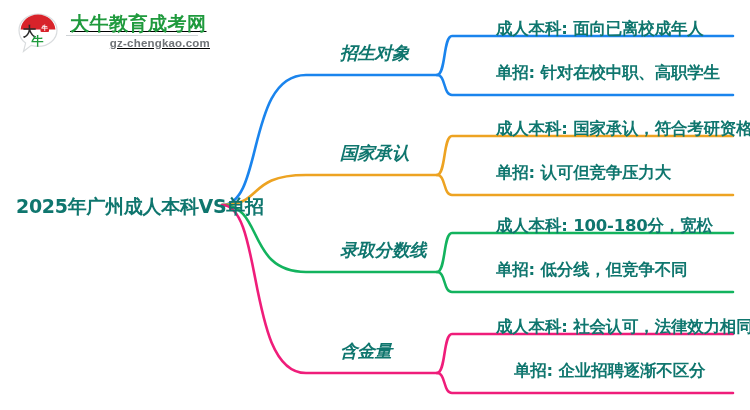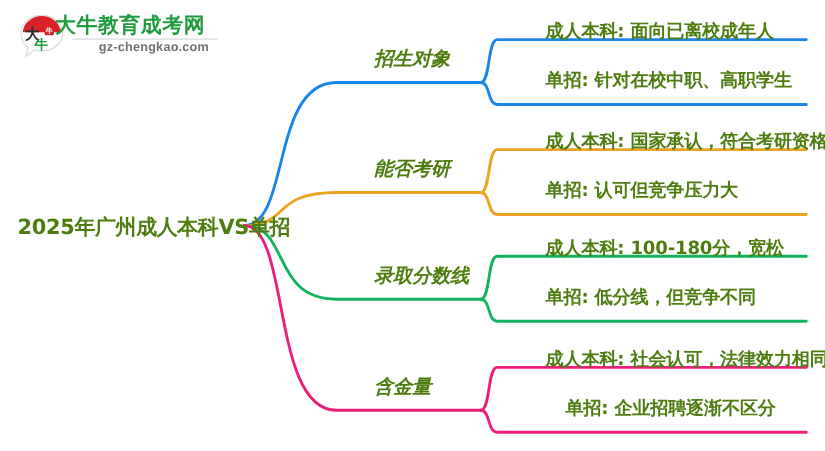--- a/index.html
+++ b/index.html
@@ -32,23 +32,24 @@
   }
   .logo-mark {
     position: absolute;
     left: 0px;
     top: 2px;
     width: 48px;
     height: 48px;
   }
   .logo-text-wrap {
     position: absolute;
-    left: 36px;
+    left: 56px;
     top: 4px;
     width: 140px;
+    text-decoration: underline;
   }
   .logo-title {
     font-size: 19px;
     font-weight: bold;
     color: #1f9a3d;
     letter-spacing: 0.5px;
     line-height: 22px;
     white-space: nowrap;
     font-family: "DejaVu Sans", "Liberation Sans", sans-serif;
   }
@@ -76,21 +77,21 @@
   #mm {
     position: absolute;
     left: 0;
     top: 0;
   }
 
   
   .lbl {
     position: absolute;
     white-space: nowrap;
-    color: #4d7c0f;
+    color: #0f766e;
     font-family: "DejaVu Sans", "Liberation Sans", sans-serif;
   }
   .root-label {
     font-size: 19px;
     font-weight: bold;
     left: 16px;
     top: 194px;
     letter-spacing: -0.3px;
   }
   .topic-label {
@@ -149,21 +150,21 @@
         <path d="M 437 373 C 446 373, 443 334, 452 334 L 733 334" stroke="#ef1d7a"></path>
       </g>
   </svg>
 
   <div class="lbl root-label">2025年广州成人本科VS单招</div>
 
   <div id="labels">
       <div class="lbl topic-label" style="left: 340px; top: 41px;">招生对象</div>
       <div class="lbl leaf-label" style="left: 496px; top: 18px;">成人本科: 面向已离校成年人</div>
       <div class="lbl leaf-label" style="left: 496px; top: 62px;">单招: 针对在校中职、高职学生</div>
-      <div class="lbl topic-label" style="left: 340px; top: 141px;">能否考研</div>
+      <div class="lbl topic-label" style="left: 340px; top: 141px;">国家承认</div>
       <div class="lbl leaf-label" style="left: 496px; top: 118px;">成人本科: 国家承认，符合考研资格</div>
       <div class="lbl leaf-label" style="left: 496px; top: 162px;">单招: 认可但竞争压力大</div>
       <div class="lbl topic-label" style="left: 340px; top: 238px;">录取分数线</div>
       <div class="lbl leaf-label" style="left: 496px; top: 215px;">成人本科: 100-180分，宽松</div>
       <div class="lbl leaf-label" style="left: 496px; top: 259px;">单招: 低分线，但竞争不同</div>
       <div class="lbl topic-label" style="left: 340px; top: 339px; text-align: right;">含金量</div>
       <div class="lbl leaf-label" style="left: 496px; top: 316px;">成人本科: 社会认可，法律效力相同</div>
       <div class="lbl leaf-label" style="left: 496px; top: 360px; margin-left: 18px;">单招: 企业招聘逐渐不区分</div>
     </div>
 

